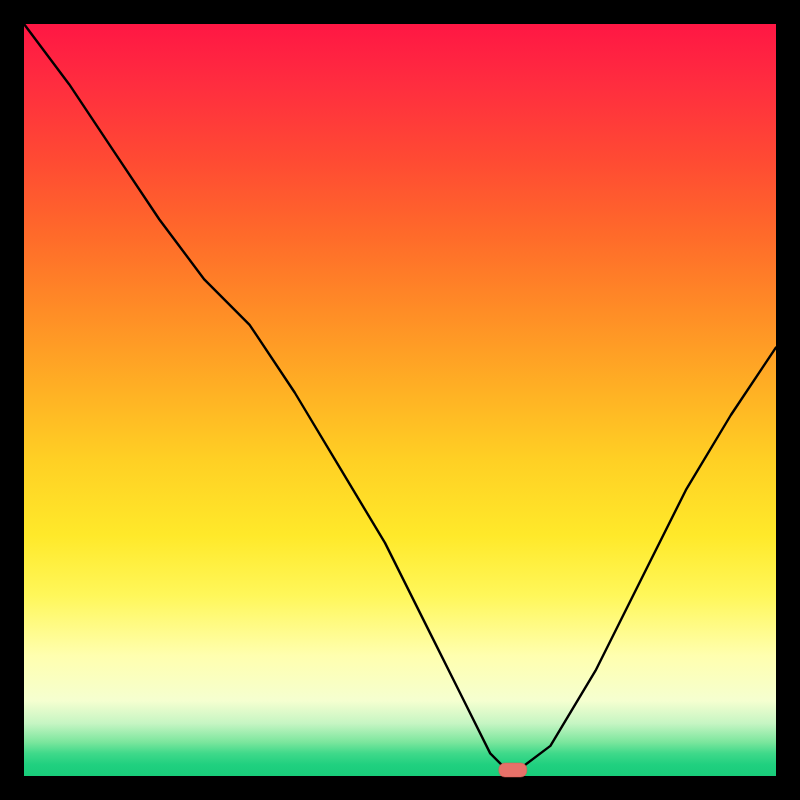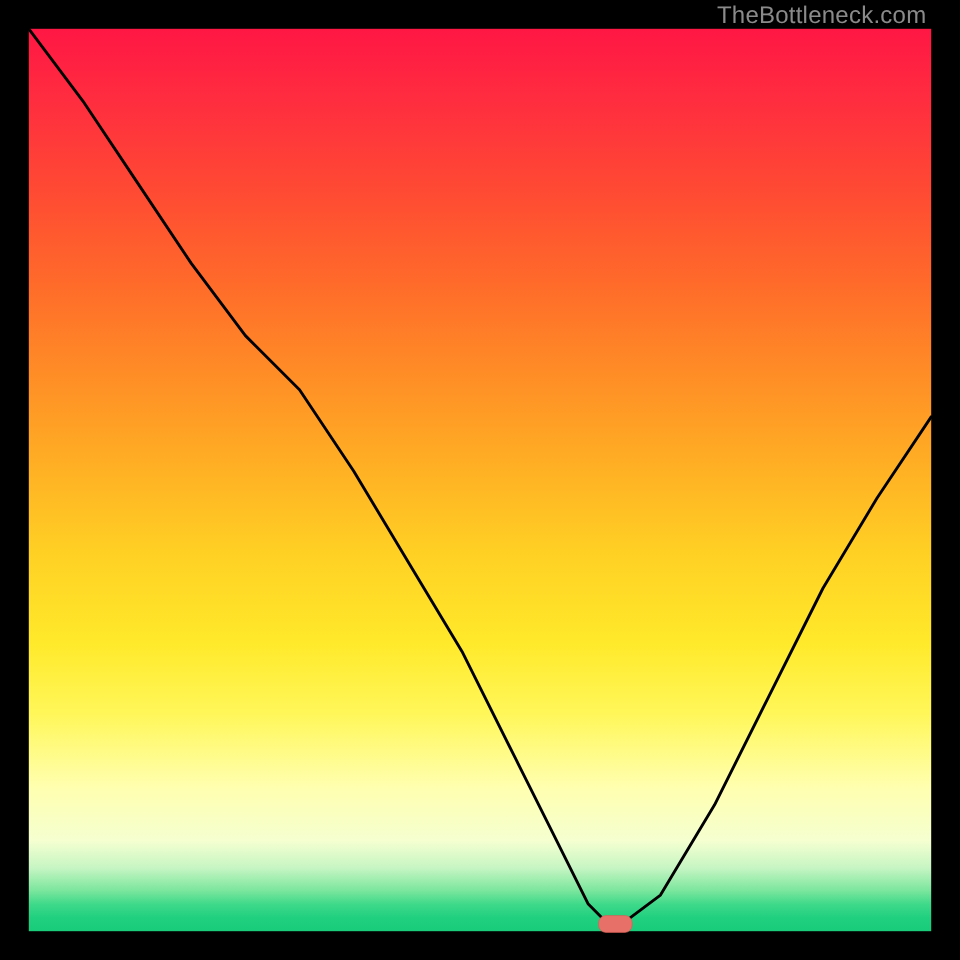--- a/index.html
+++ b/index.html
@@ -64,21 +64,20 @@
     font-size: 20px;
     letter-spacing: 0.2px;
     font-family: Verdana, Arial, sans-serif;
   }
 </style>
 </head>
 <body>
 
 <div class="frame">
 
-  <div class="watermark">TheBottleneck.com</div>
 
   <div class="plot-area">
     <div class="gradient-bg"></div>
 
     <svg class="curve-svg" viewBox="0 0 752 752" preserveAspectRatio="none">
       <path class="curve-path" d="M0.0 0.0 L45.1 60.2 L90.2 127.8 L135.4 195.5 L180.5 255.7 L225.6 300.8 L270.7 368.5 L315.8 443.7 L361.0 518.9 L406.1 609.1 L436.2 669.3 L466.2 729.4 L481.3 744.5 L496.3 744.5 L526.4 721.9 L571.5 646.7 L616.6 556.5 L661.8 466.2 L706.9 391.0 L752.0 323.4"></path>
       <rect class="marker" y="739.0" width="28" height="14" rx="6" ry="6" x="474.8"></rect>
     </svg>
   </div>
 

